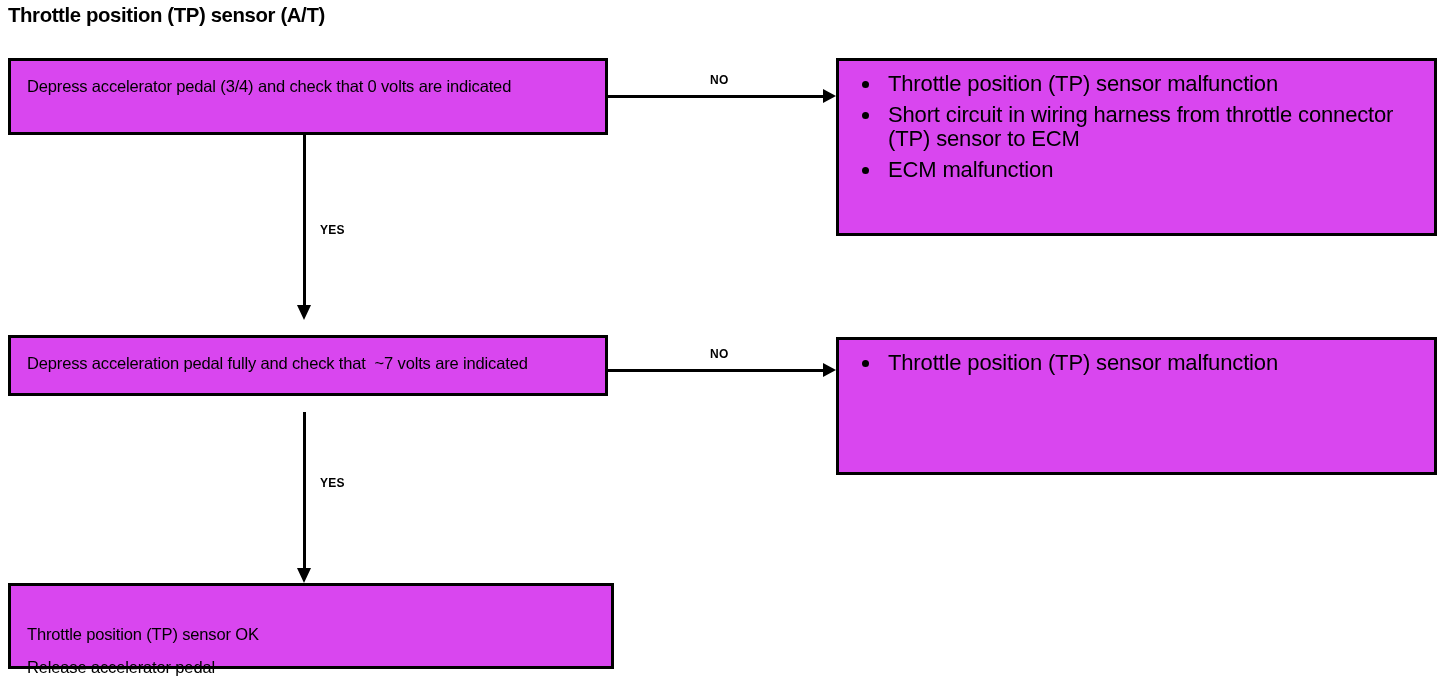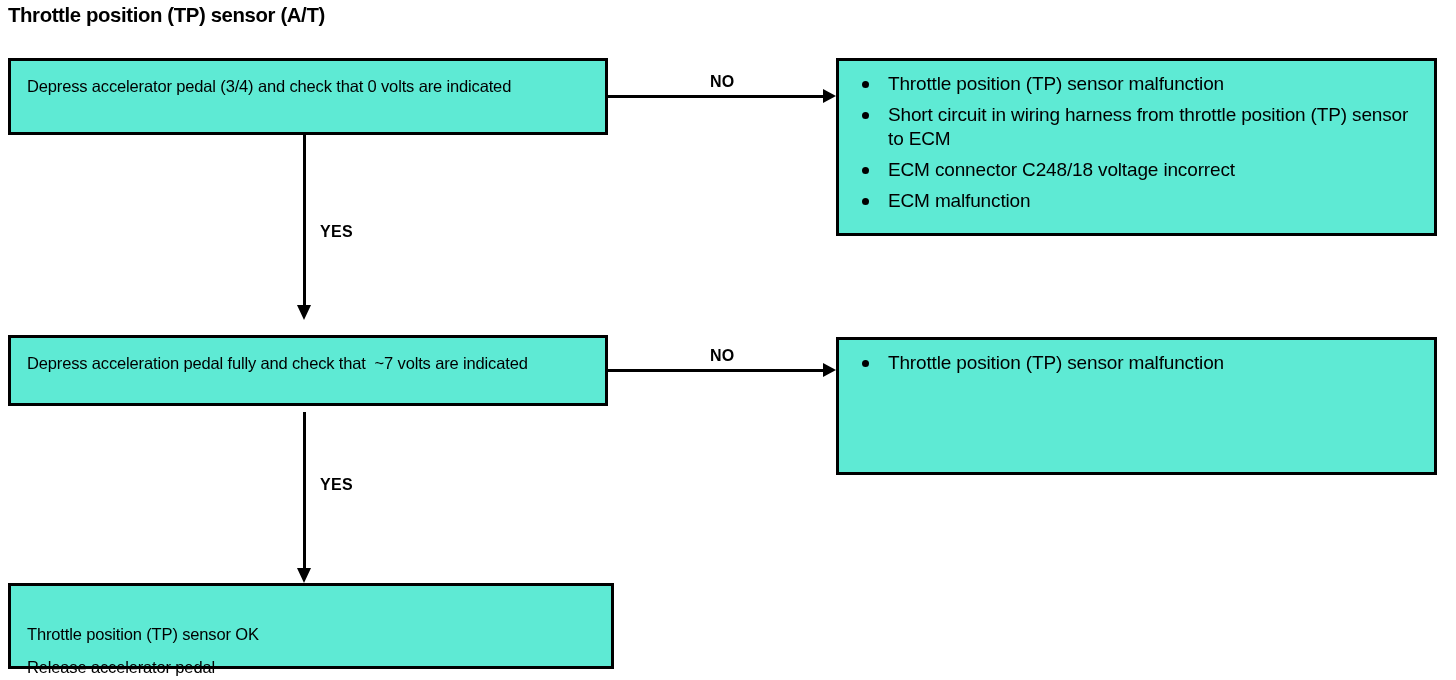--- a/index.html
+++ b/index.html
@@ -26,37 +26,37 @@
     line-height: 26px;
     white-space: nowrap;
     transform: scaleX(0.97);
     transform-origin: left top;
   }
 
   .node {
     position: absolute;
     box-sizing: border-box;
     border: 3px solid #000000;
-    background: #5eead4;
+    background: #d946ef;
   }
 
   .node-text {
     position: absolute;
     font-size: 16.5px;
     line-height: 24px;
     letter-spacing: -0.15px;
     white-space: pre-wrap;
   }
 
   
   #box-decision-1 { left: 8px; top: 58px; width: 600px; height: 77px; }
   #box-decision-1 .node-text { left: 16px; top: 13px; width: 570px; }
 
   
-  #box-decision-2 { left: 8px; top: 335px; width: 600px; height: 71px; }
+  #box-decision-2 { left: 8px; top: 335px; width: 600px; height: 61px; }
   #box-decision-2 .node-text { left: 16px; top: 13px; width: 572px; }
 
   
   #box-result { left: 8px; top: 583px; width: 606px; height: 86px; }
   #box-result .node-text { left: 16px; top: 32px; width: 570px; line-height: 33px; }
 
   
   #box-faults-1 { left: 836px; top: 58px; width: 601px; height: 178px; }
   #box-faults-2 { left: 836px; top: 337px; width: 601px; height: 138px; }
 
@@ -65,21 +65,21 @@
     left: 17px;
     top: 11px;
     right: 8px;
     margin: 0;
     padding: 0;
     list-style: none;
   }
   .fault-item {
     position: relative;
     padding-left: 32px;
-    font-size: 19px;
+    font-size: 22px;
     line-height: 24px;
     letter-spacing: -0.15px;
     margin-bottom: 7px;
   }
   .fault-item::before {
     content: "";
     position: absolute;
     left: 6px;
     top: 9px;
     width: 7px;
@@ -111,21 +111,21 @@
     position: absolute;
     width: 0;
     height: 0;
     border-left: 7px solid transparent;
     border-right: 7px solid transparent;
     border-top: 15px solid #000000;
   }
 
   .edge-label {
     position: absolute;
-    font-size: 16px;
+    font-size: 12px;
     font-weight: bold;
     letter-spacing: 0.3px;
   }
 
   
   #edge-no-1-line  { left: 607px; top: 95px;  width: 220px; }
   #edge-no-1-arrow { left: 823px; top: 89px; }
   #edge-no-1-label { left: 710px; top: 73px; }
 
   
@@ -148,22 +148,21 @@
 
 <div id="page-title">Throttle position (TP) sensor (A/T)</div>
 
 <div class="node" id="box-decision-1">
   <div class="node-text">Depress accelerator pedal (3/4) and check that 0 volts are indicated</div>
 </div>
 
 <div class="node" id="box-faults-1">
   <ul class="fault-list">
     <li class="fault-item">Throttle position (TP) sensor malfunction</li>
-    <li class="fault-item">Short circuit in wiring harness from throttle position (TP) sensor to ECM</li>
-    <li class="fault-item">ECM connector C248/18 voltage incorrect</li>
+    <li class="fault-item">Short circuit in wiring harness from throttle connector (TP) sensor to ECM</li>
     <li class="fault-item">ECM malfunction</li>
   </ul>
 </div>
 
 <div class="h-line" id="edge-no-1-line"></div>
 <div class="arrow-right" id="edge-no-1-arrow"></div>
 <div class="edge-label" id="edge-no-1-label">NO</div>
 
 <div class="v-line" id="edge-yes-1-line"></div>
 <div class="arrow-down" id="edge-yes-1-arrow"></div>

